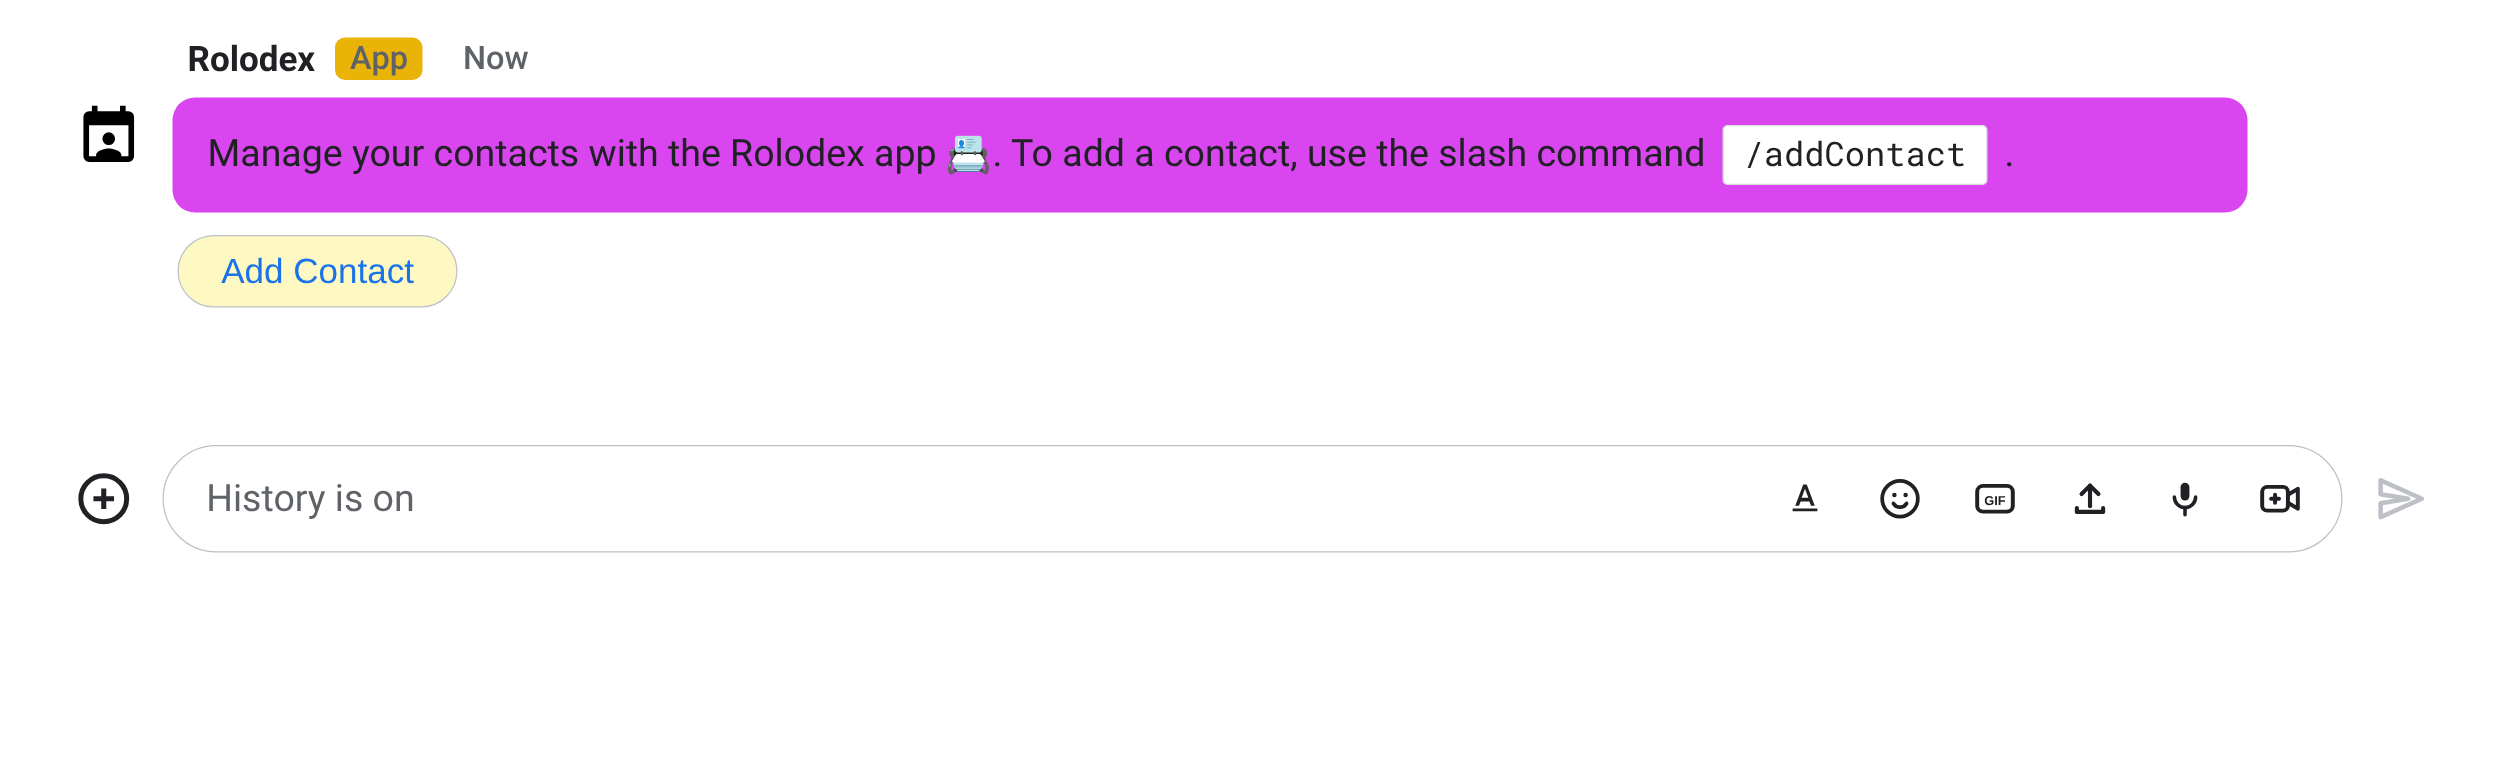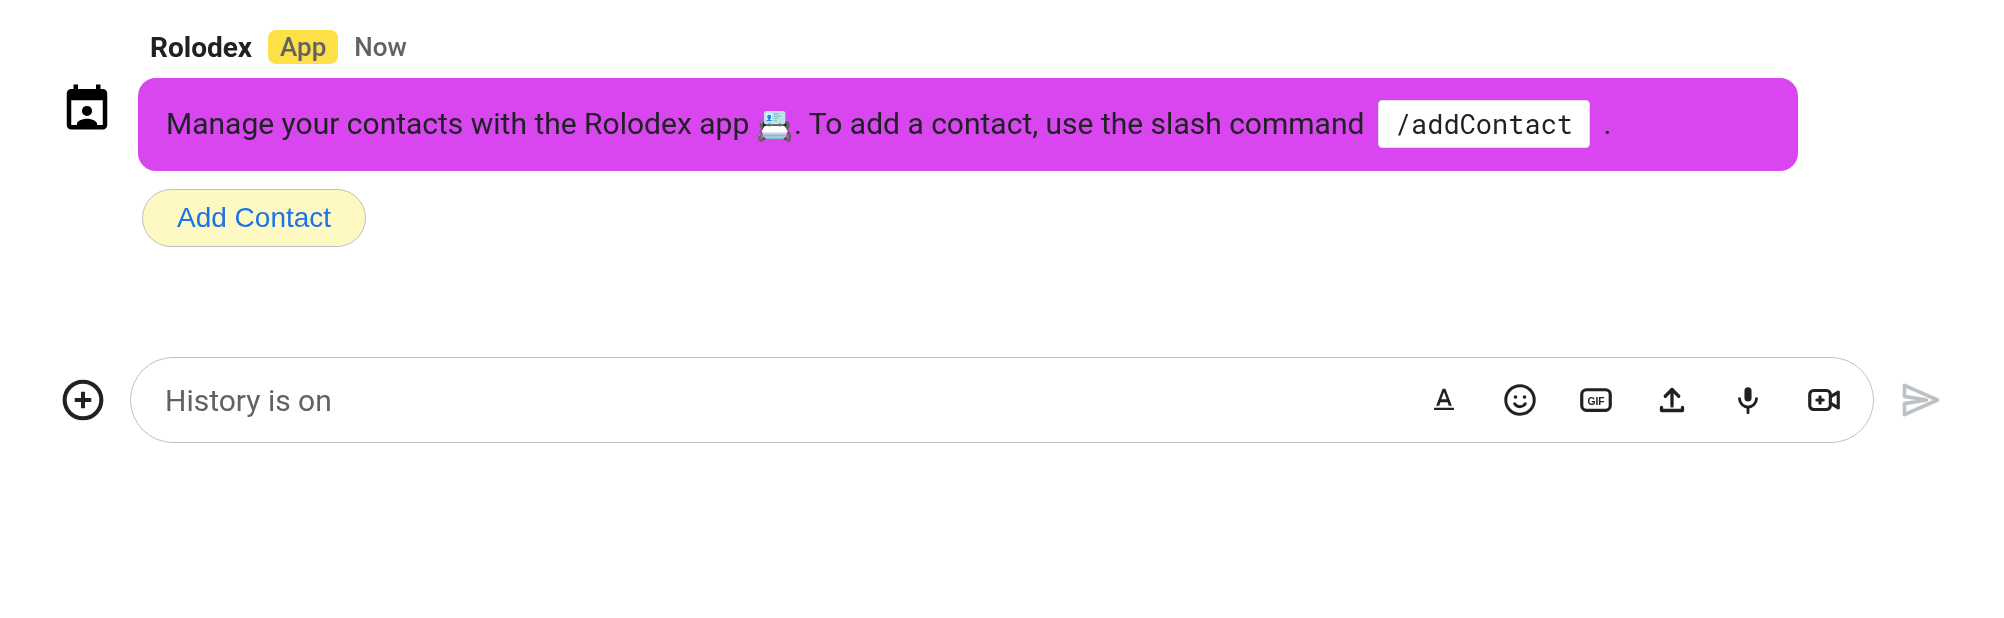--- a/index.html
+++ b/index.html
@@ -32,31 +32,32 @@
       margin-bottom: 14px;
       padding-left: 12px;
     }
     .sender {
       font-size: 28px;
       font-weight: 700;
       color: #202124;
       text-align: center;
     }
     .badge {
-      background: #fde047;
+      background: #eab308;
       color: #5f6368;
       font-size: 26px;
       font-weight: 500;
       padding: 2px 12px;
       border-radius: 8px;
     }
     .timestamp {
       color: #5f6368;
       font-size: 26px;
       font-weight: 500;
+      margin-left: 16px;
     }
     .bubble {
       background: #d946ef;
       border-radius: 18px;
       padding: 22px 28px;
       font-size: 30px;
       color: #202124;
       line-height: 1.55;
     }
     .code-chip {

